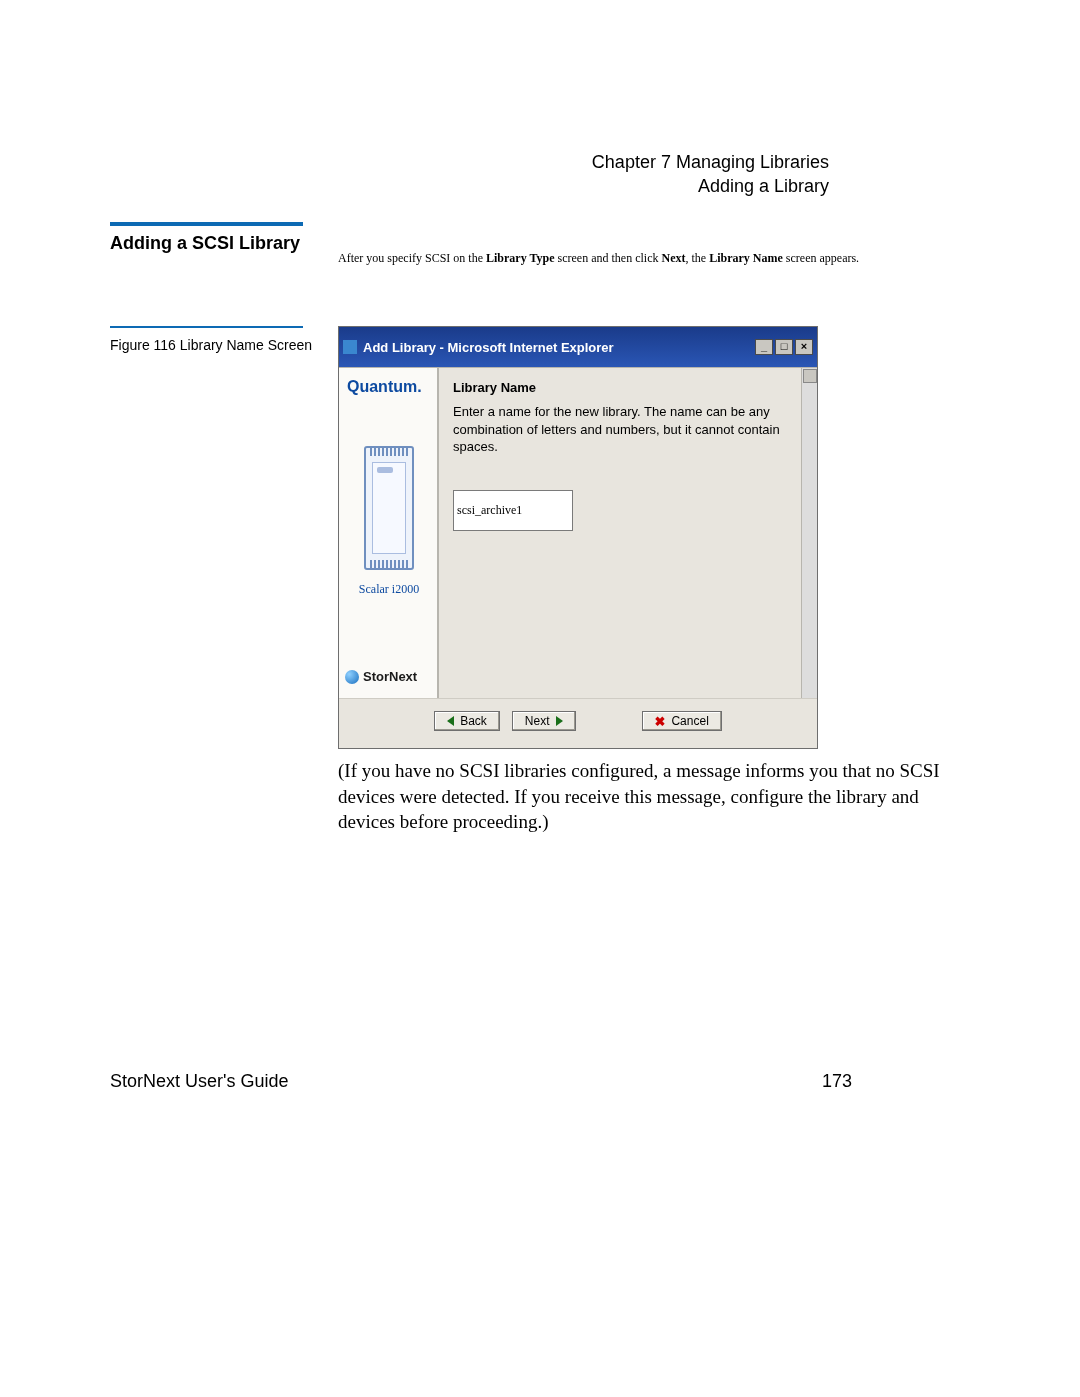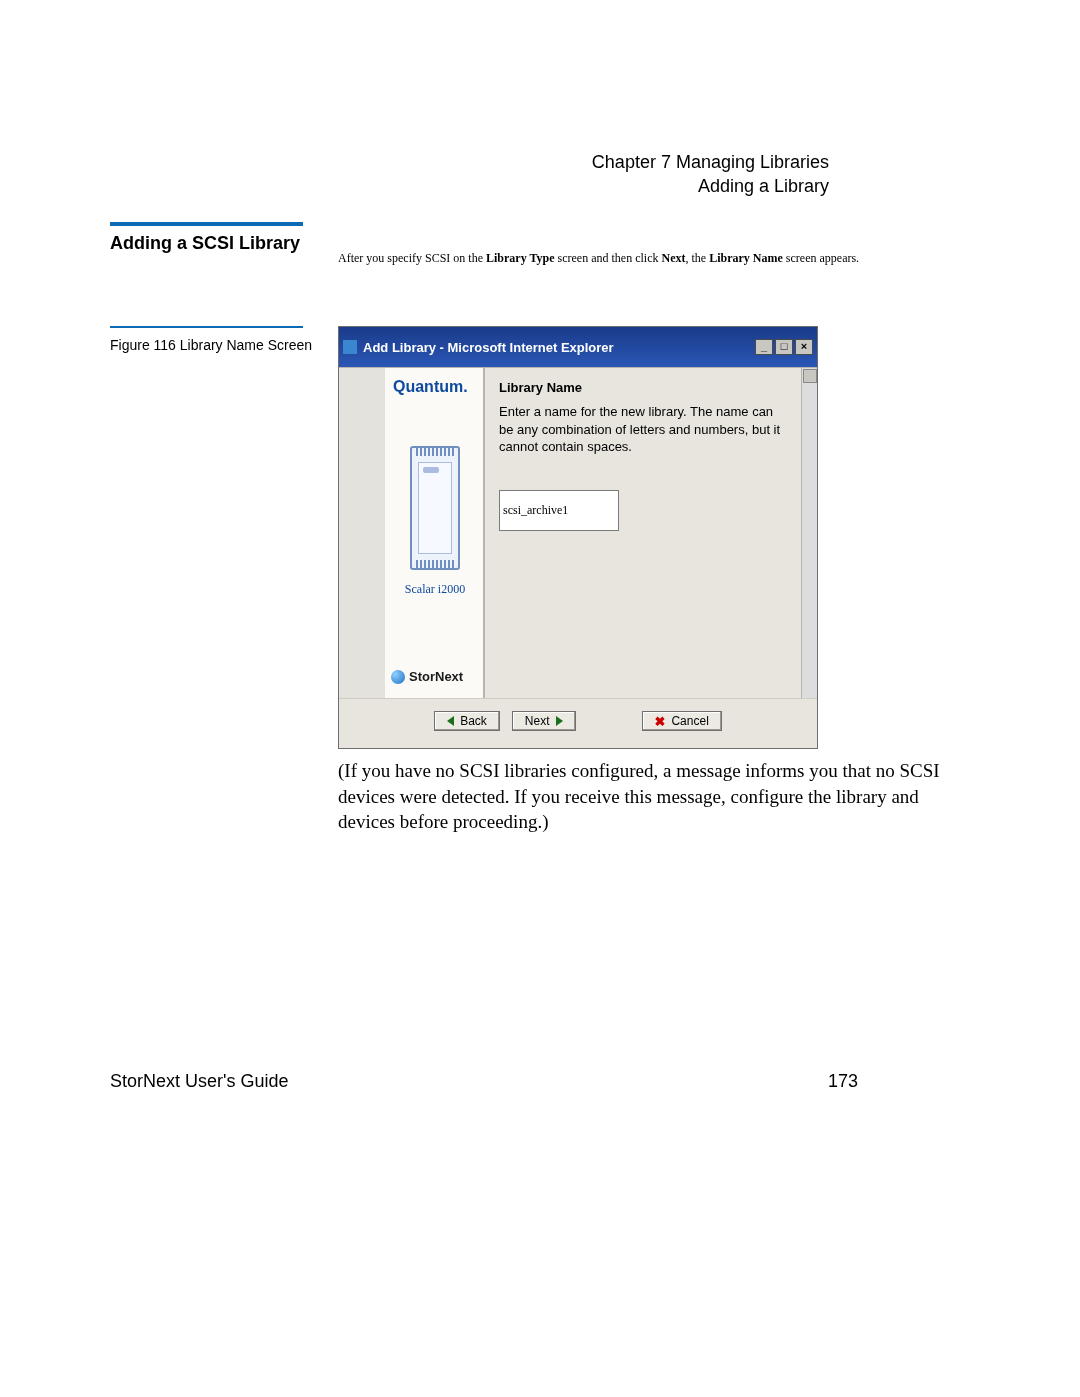--- a/index.html
+++ b/index.html
@@ -141,21 +141,20 @@
   .sidebar {
     width: 100px;
     background: #fbfaf7;
     border-right: 2px solid #b7b5ae;
     padding: 10px 4px 10px 6px;
     box-sizing: border-box;
     text-align: center;
     display: flex;
     flex-direction: column;
     font-family: Arial, sans-serif;
-    margin-left: 46px;
   }
   .quantum-logo {
     color: #0d4aa0;
     font-weight: bold;
     font-size: 16px;
     text-align: left;
     padding-left: 2px;
     margin-bottom: 50px;
   }
   .tape-library {
@@ -275,21 +274,21 @@
   .after-figure-para {
     font-family: Georgia, "Times New Roman", serif;
     font-size: 19px;
     line-height: 1.35;
     margin-top: 9px;
   }
 
   .page-footer {
     position: absolute;
     left: 110px;
-    right: 222px;
+    right: 228px;
     bottom: 305px;
     display: flex;
     justify-content: space-between;
     font-family: Arial, Helvetica, sans-serif;
     font-size: 18px;
   }
 </style>
 </head>
 <body>
 

